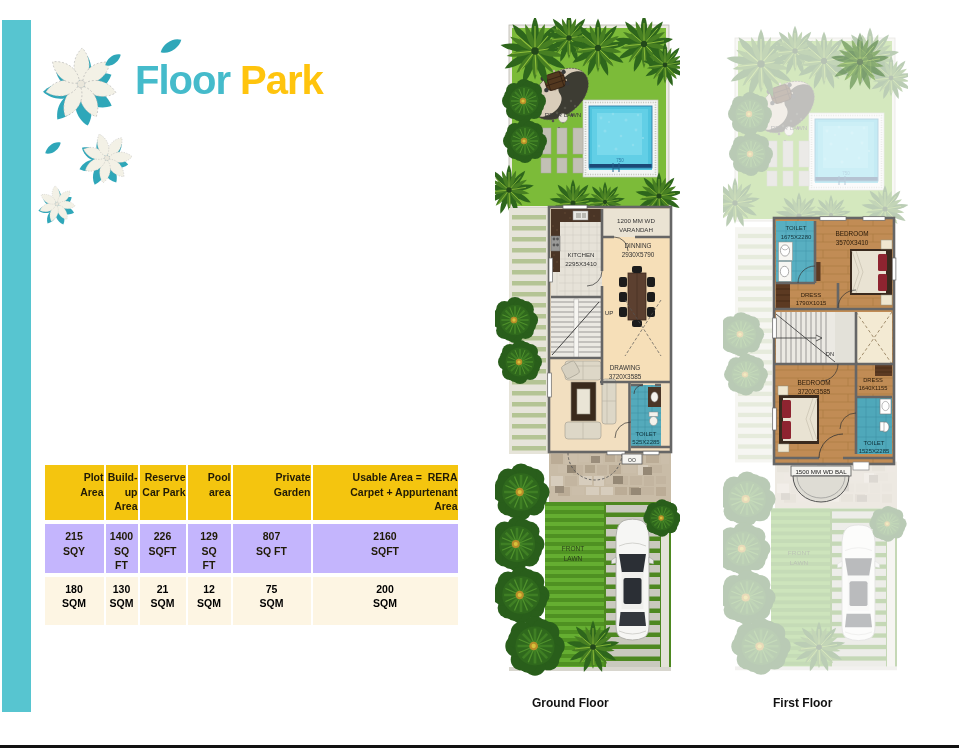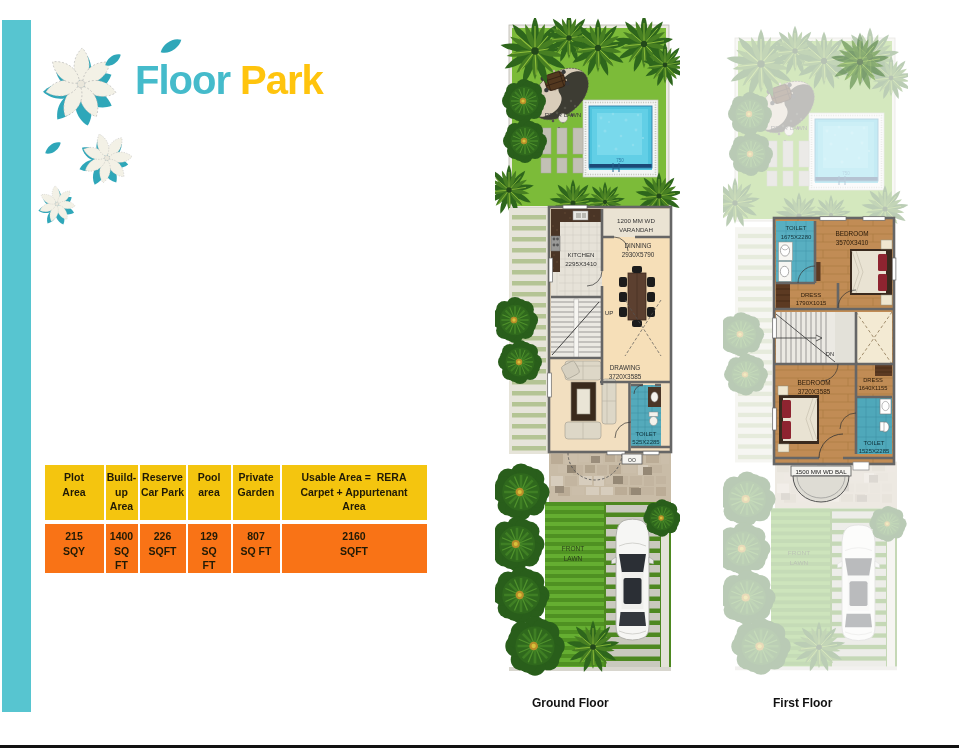--- a/index.html
+++ b/index.html
@@ -5,22 +5,22 @@
 body{width:959px;height:751px;position:relative;background:#fff;overflow:hidden;
  font-family:"Liberation Sans",sans-serif;}
 .abs{position:absolute;}
 #leftbar{left:2px;top:20px;width:29px;height:692px;background:#57C5D0;}
 #botline{left:0;top:745px;width:959px;height:3px;background:#111;}
 #title{left:135px;top:58px;font-size:40px;font-weight:bold;letter-spacing:-1px;}
 #title .t1{color:#45BBCB;} #title .t2{color:#FFC40D;}
 table.spec{position:absolute;left:42.5px;top:461px;border-collapse:separate;border-spacing:2px 4px;
  font-size:10.5px;font-weight:bold;color:#201a06;text-align:center;line-height:14.5px;}
 table.spec td{padding:0;vertical-align:top;padding-top:5px;}
-td.h{background:#F4C50F;vertical-align:middle;padding-top:0;height:50px;}
-tr.r2 td{background:#f97316;}
+td.h{background:#F4C50F;vertical-align:middle;padding-top:0;height:50px;text-align:right;}
+tr.r2 td{background:#c4b5fd;}
 tr.r3 td{background:#FDF5E3;color:#000;}
 .flab{white-space:nowrap;font-size:12px;font-weight:bold;color:#111;}
 </style></head>
 <body>
 <div class="abs" id="leftbar"></div>
 <div class="abs" id="botline"></div>
 <div class="abs" id="title"><span class="t1">Floor </span><span class="t2">Park</span></div>
 
 <svg class="abs" style="left:30px;top:30px" width="200" height="220" viewBox="0 0 200 220">
 <defs>
@@ -58,30 +58,38 @@
 <use href="#leaf" transform="translate(23,118) rotate(-18) scale(0.9)"></use>
 </svg>
 
 <table class="spec">
 <tbody>
       <tr>
  <td class="h" style="width:59px">Plot<br>Area</td>
  <td class="h" style="width:32px">Build-<br>up<br>Area</td>
  <td class="h" style="width:46px">Reserve<br>Car Park</td>
  <td class="h" style="width:43px">Pool<br>area</td>
- <td class="h" style="width:47px">Private<br>Garden</td>
+ <td class="h" style="width:78px">Private<br>Garden</td>
  <td class="h" style="width:145px">Usable Area =&nbsp; RERA<br>Carpet + Appurtenant<br>Area</td>
 </tr>
 <tr class="r2">
  <td style="height:43px">215<br>SQY</td>
         <td>1400<br>SQ<br>FT</td>
         <td>226<br>SQFT</td>
  <td>129<br>SQ<br>FT</td>
         <td>807<br>SQ FT</td>
         <td>2160<br>SQFT</td>
+</tr>
+<tr class="r3">
+ <td style="height:43px">180<br>SQM</td>
+        <td>130<br>SQM</td>
+        <td>21<br>SQM</td>
+ <td>12<br>SQM</td>
+        <td>75<br>SQM</td>
+        <td>200<br>SQM</td>
 </tr>
 </tbody>
   </table>
 
 <svg width="0" height="0" style="position:absolute">
 <defs>
 <g id="tree">
  <g fill="#295E1B">
   <circle cx="0" cy="-14" r="8"></circle>
           <circle cx="10" cy="-10" r="8"></circle>

